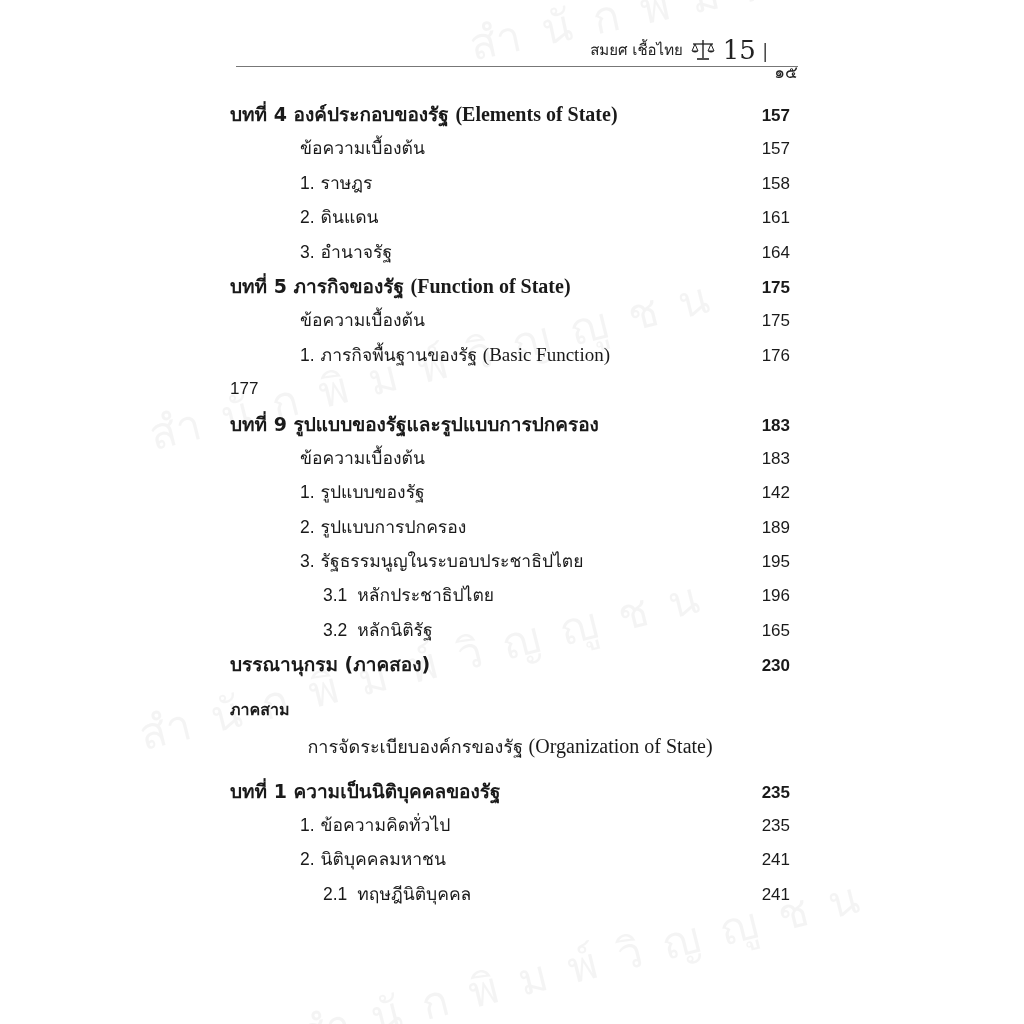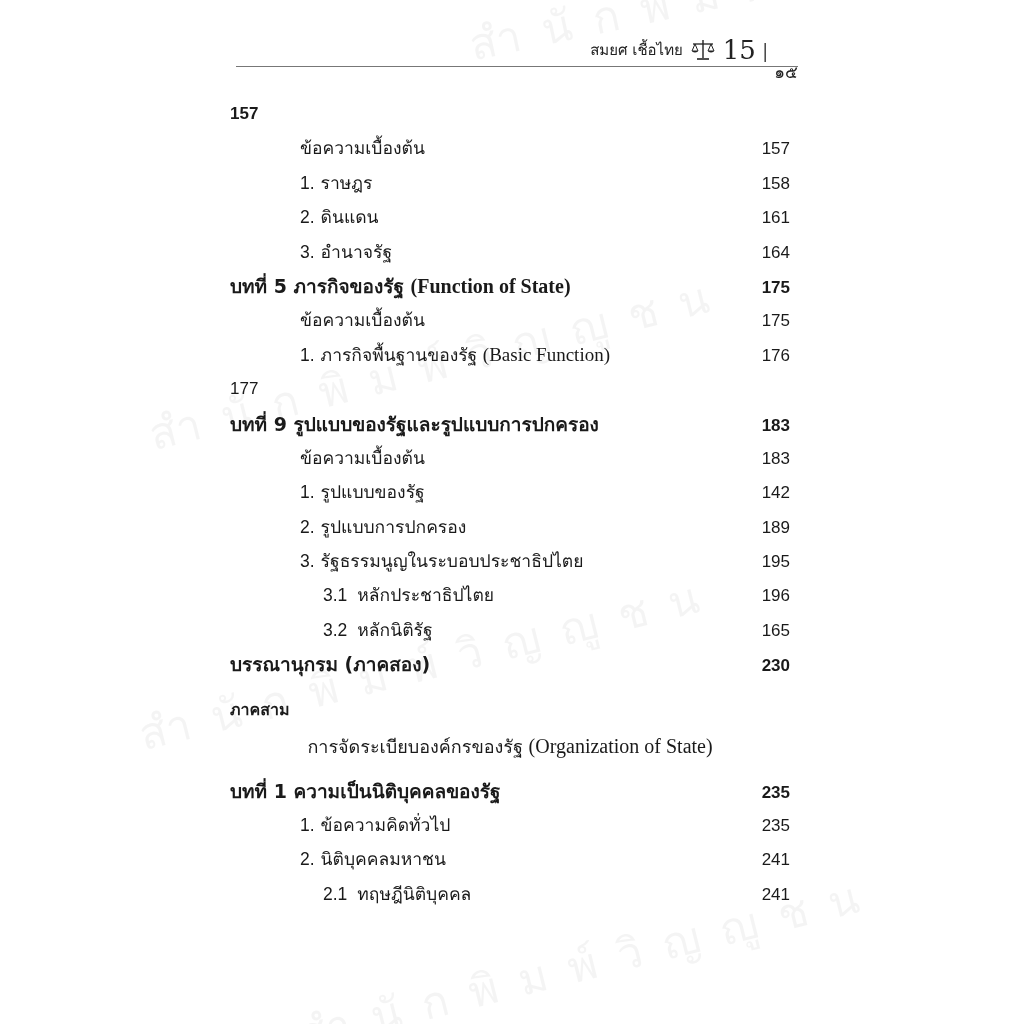--- a/index.html
+++ b/index.html
@@ -72,20 +72,21 @@
     </svg>
   </span>
   <span class="pnum">15</span>
   <span class="sep">|</span>
   <span class="thai">๑๕</span>
 </div>
 
 <div class="toc">
 
   <div class="row chapter">
+    <span class="label"><span>บทที่ 4 </span><span>องค์ประกอบของรัฐ </span><span class="en">(Elements of State)</span></span>
     <span class="page">157</span>
   </div>
   <div class="row l1">
     <span class="label"><span>ข้อความเบื้องต้น</span></span>
     <span class="page">157</span>
   </div>
   <div class="row l1">
     <span class="label"><span class="num">1.</span><span>ราษฎร</span></span>
     <span class="page">158</span>
   </div>

